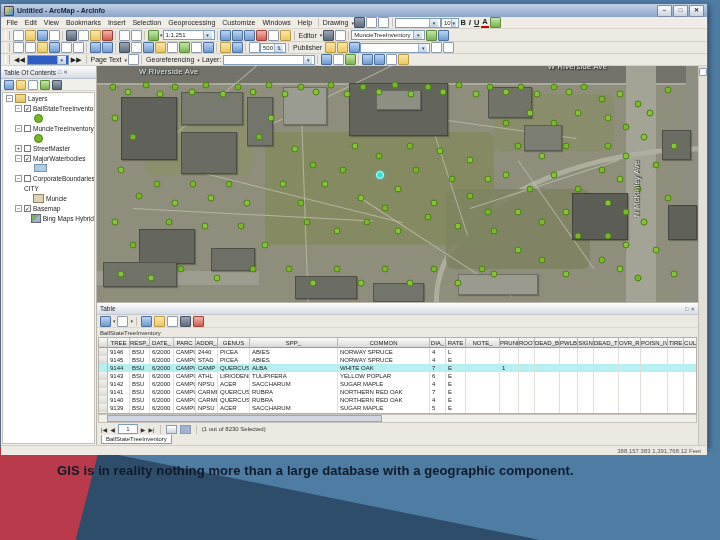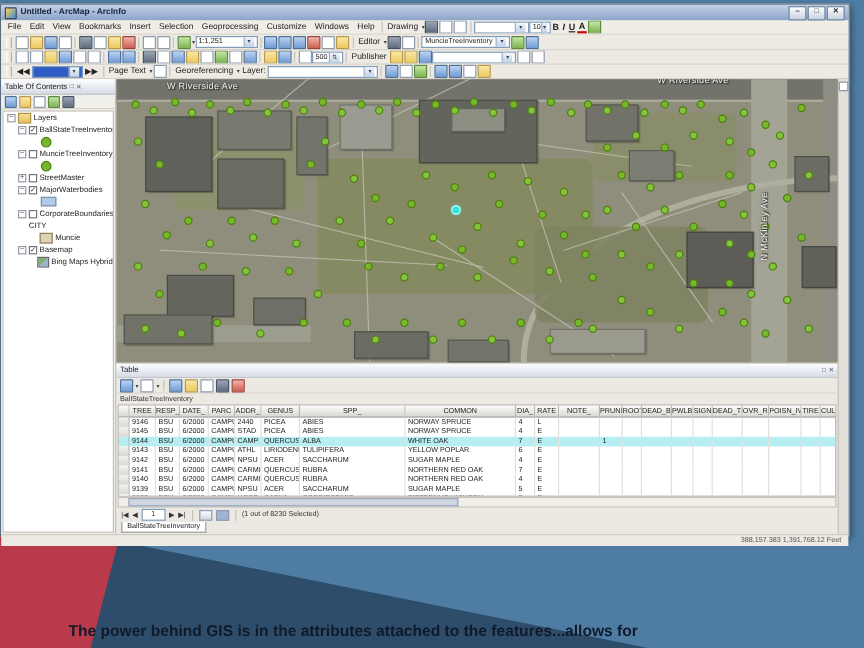--- a/index.html
+++ b/index.html
@@ -827,14 +827,14 @@
       <div class="dockstrip">
         <span class="ic w"></span>
       </div>
     </div>
 
     <div class="statusbar">
       <span>388,157.383  1,391,768.12 Feet</span>
     </div>
   </div>
 
-  <p class="caption2">The power behind GIS is in the attributes attached to the features...allows for</p>
+  <p class="caption1">GIS is in reality nothing more than a large database with a geographic component.</p>
 </div>
 
 </body></html>

